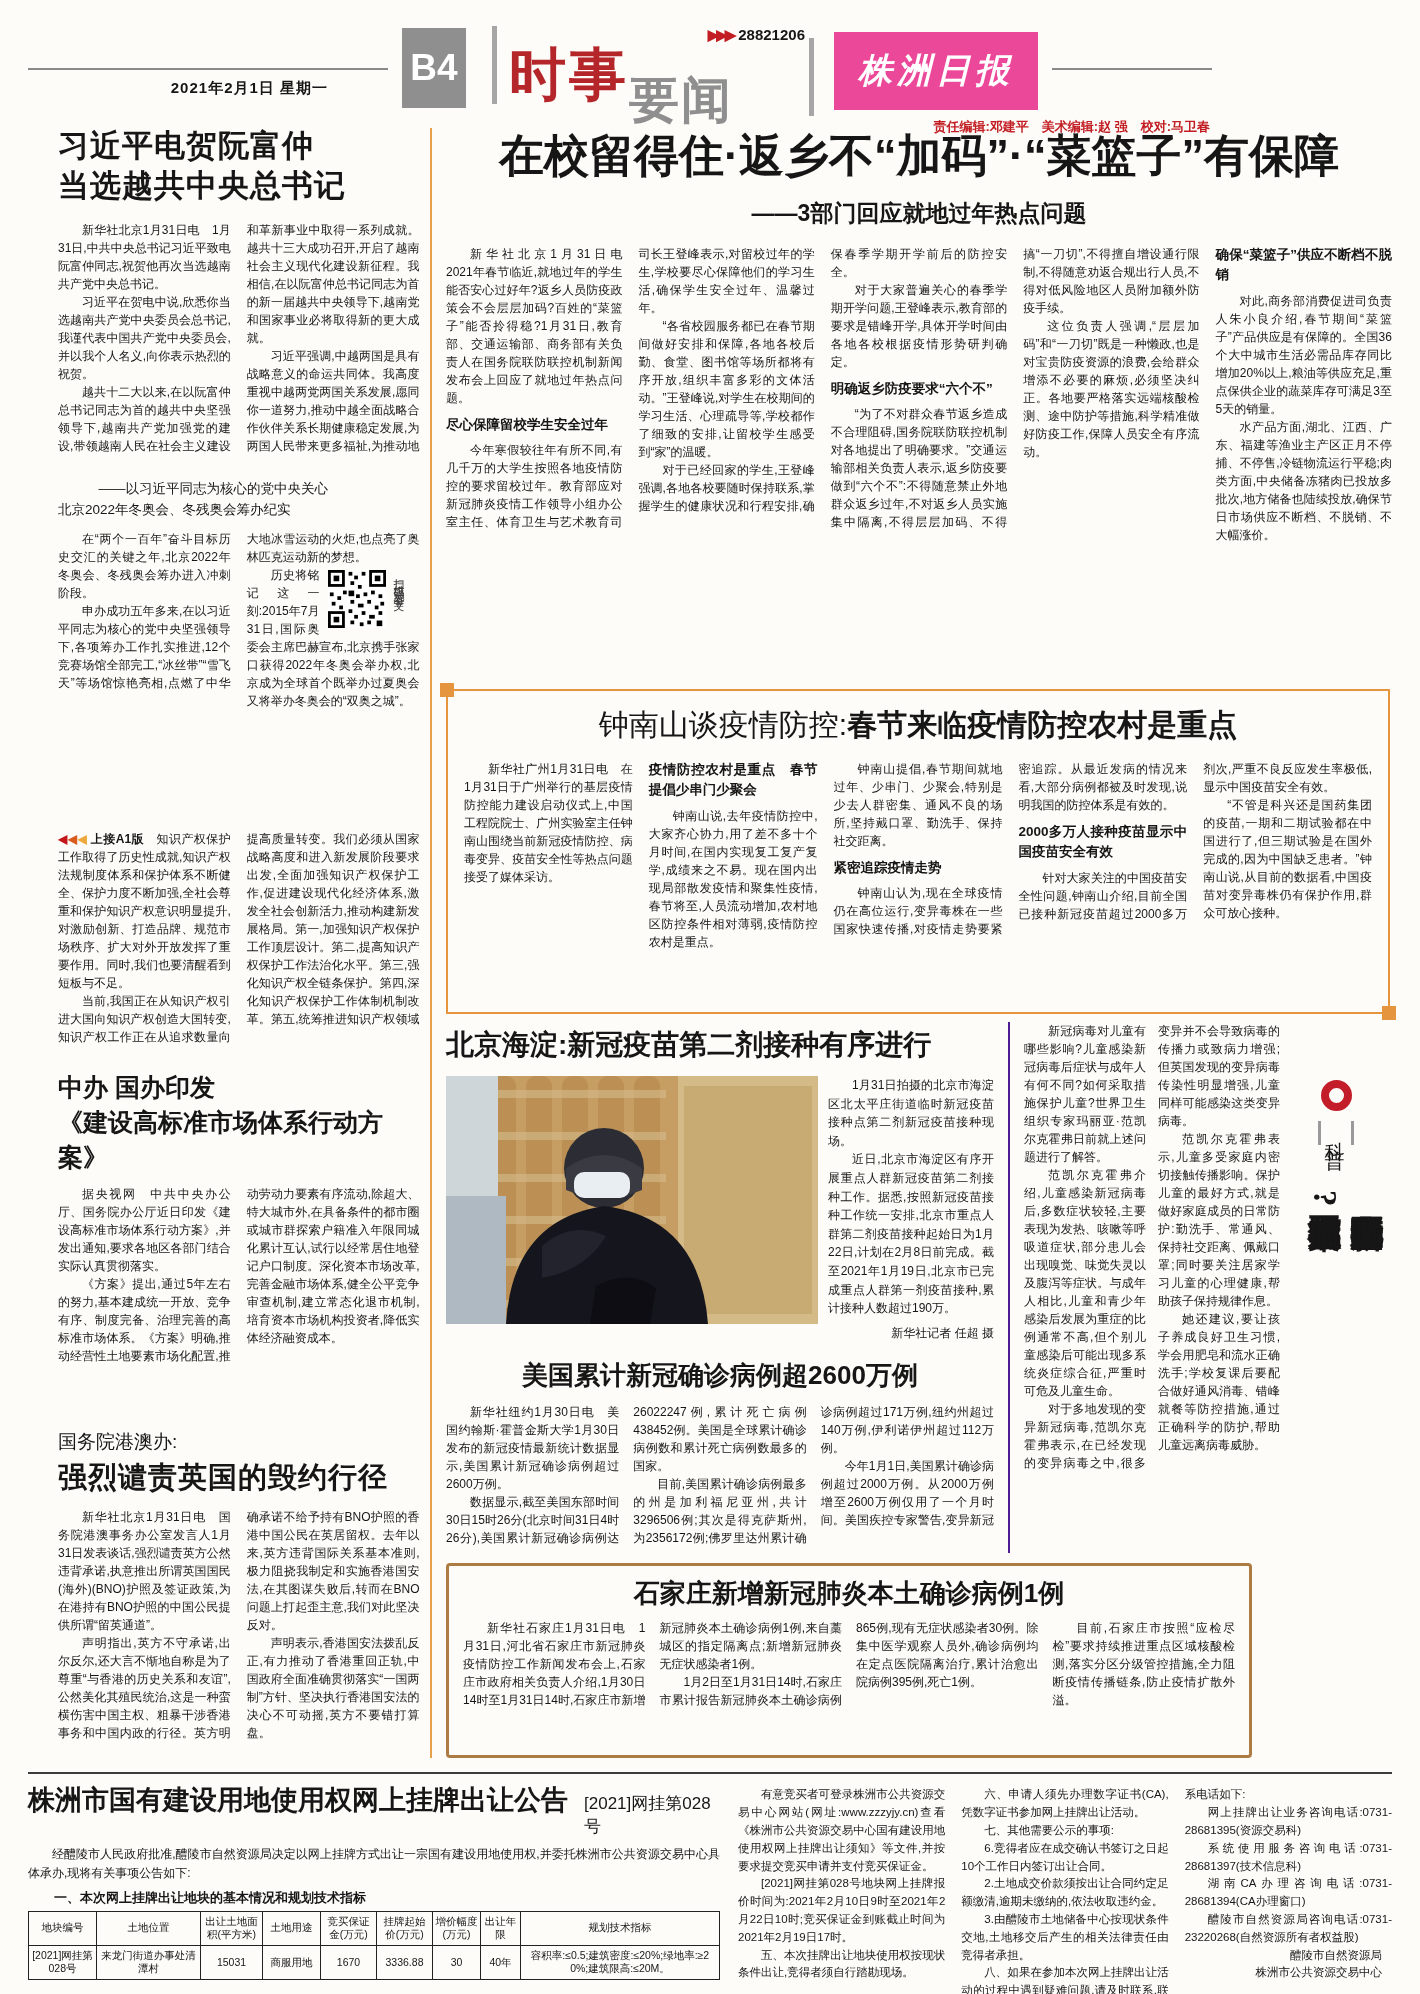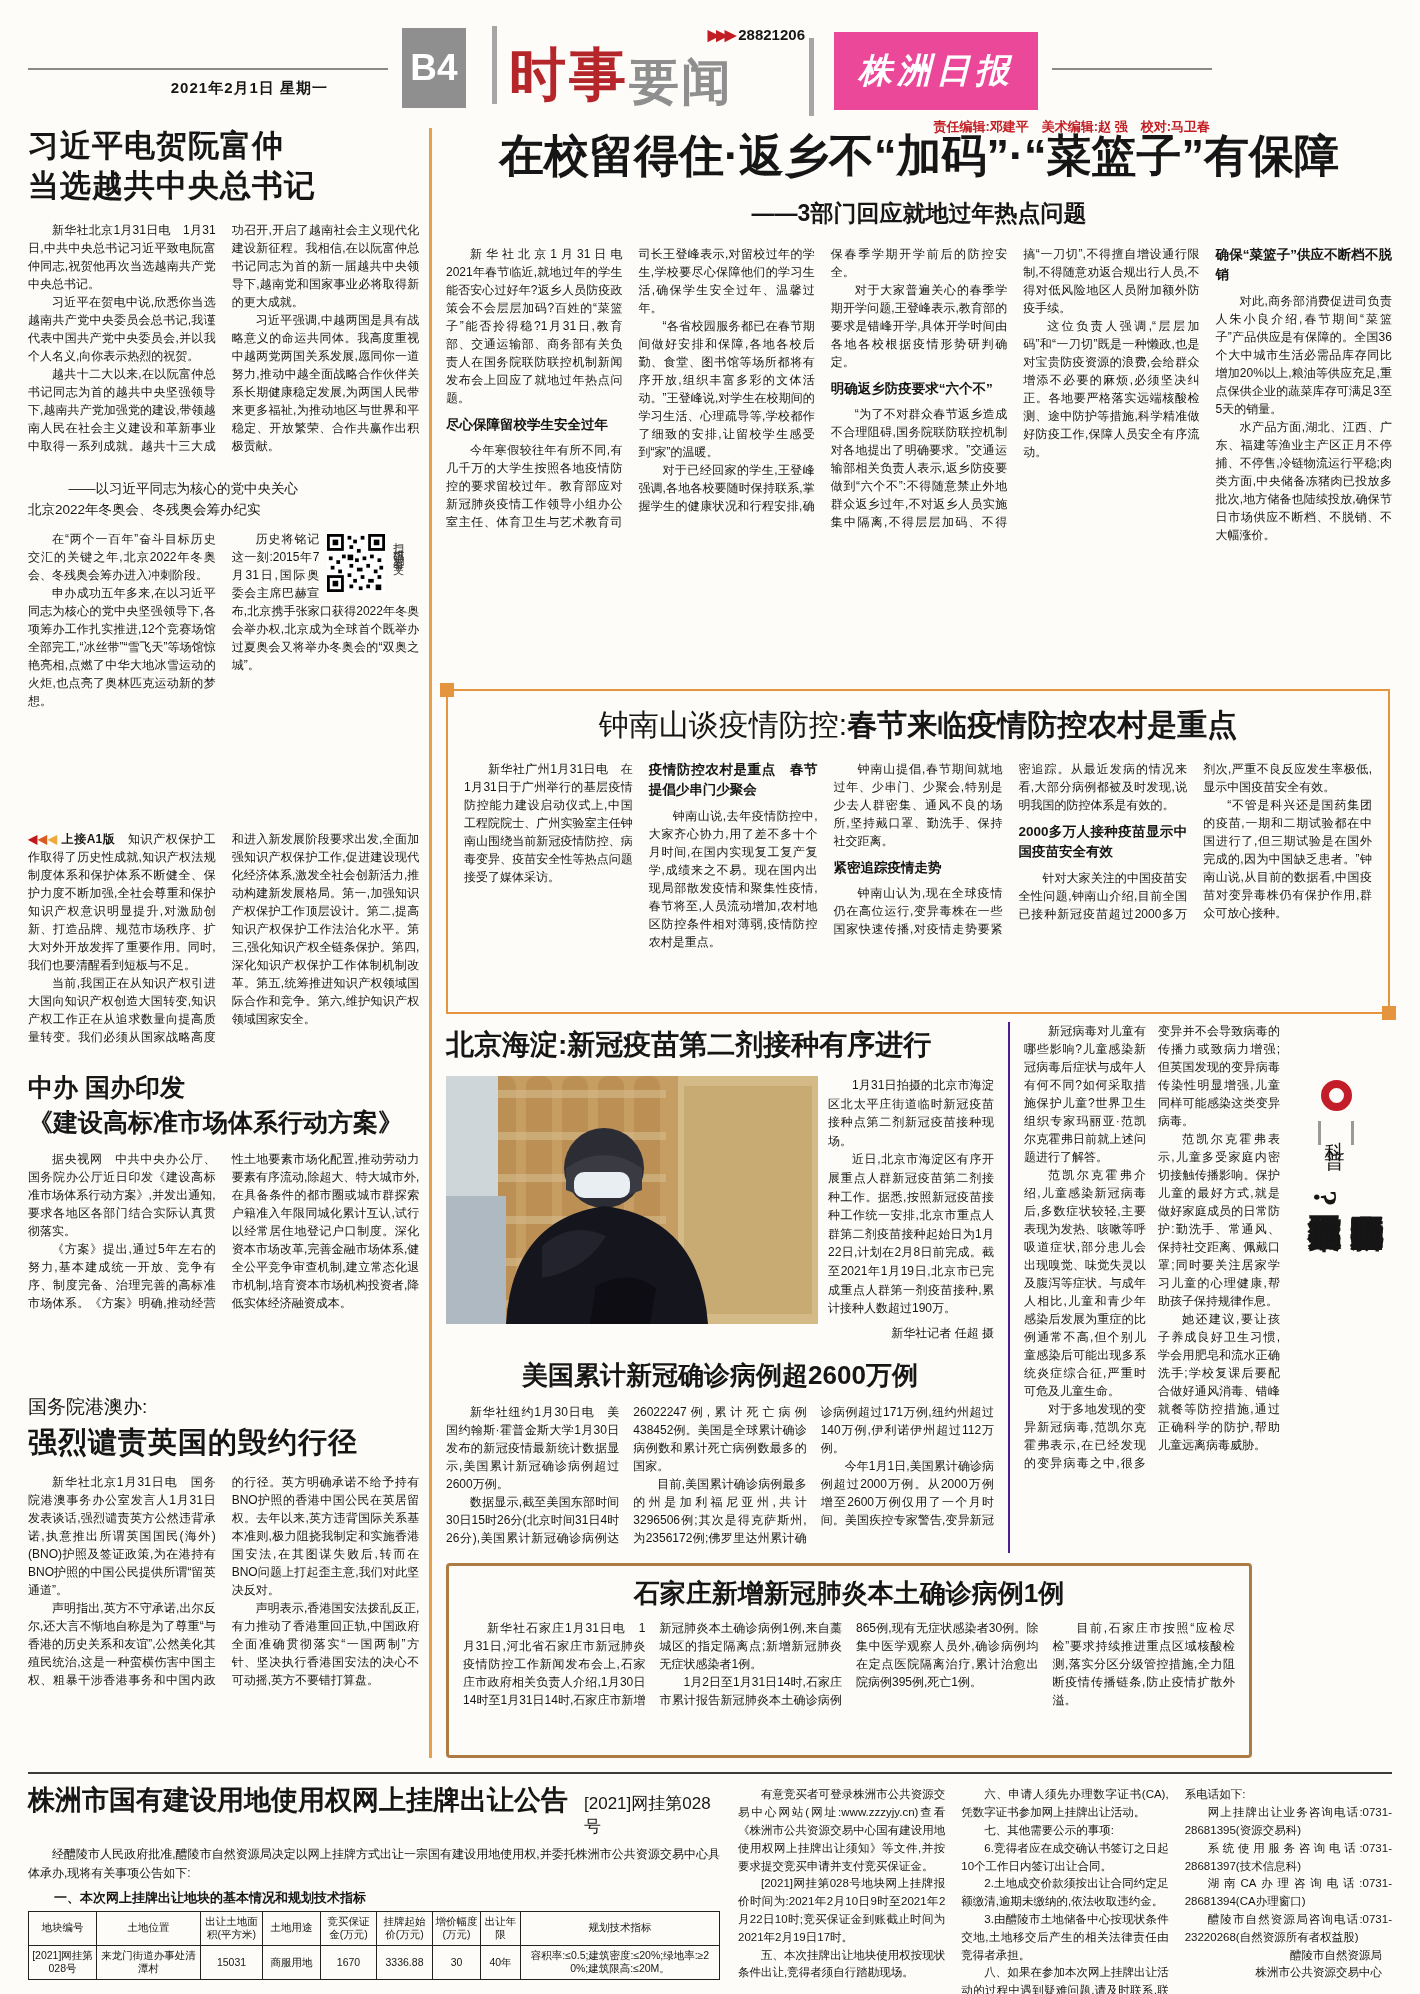--- a/index.html
+++ b/index.html
@@ -15,27 +15,27 @@
       display:flex;align-items:center;justify-content:center;margin-top:4px;}
   .masthead{display:flex;gap:10px;position:relative;padding:0 6px;margin-left:6px;}
   .bracket{width:5px;background:#a6a6a6;}
   .bl{height:78px;margin-top:2px;}
   .br{height:78px;margin-top:14px;}
   .mast-center{position:relative;padding:22px 66px 0 2px;}
   .phone-row{position:absolute;top:2px;right:-6px;font-size:15px;font-weight:bold;white-space:nowrap;}
   .arrows{color:#c21d23;letter-spacing:-3px;margin-right:5px;}
   .mast-title{font-size:57px;font-weight:bold;line-height:1;white-space:nowrap;}
   .t1{color:#b5262b;letter-spacing:3px;}
-  .t2{color:#8f8f8f;font-size:50px;position:relative;top:5px;letter-spacing:2px;}
+  .t2{color:#8f8f8f;font-size:50px;position:relative;top:23px;letter-spacing:2px;}
   .logo{background:#ec4899;color:#fff;font-size:34px;font-weight:bold;font-style:italic;
         font-family:"Liberation Serif",serif;padding:16px 24px;letter-spacing:5px;margin-top:8px;white-space:nowrap;}
   .h-right{width:160px;padding-top:44px;}
   .editors{position:absolute;right:182px;top:94px;color:#c21d23;font-size:13px;font-weight:bold;white-space:nowrap;}
   
-  .content{display:flex;margin-top:10px;}
+  .content{display:flex;margin-top:10px;margin-left:30px;}
   .left-col{width:436px;}
   .vdiv{width:3px;background:#e6a04c;margin:6px 14px 0 10px;}
   .main-col{flex:1;position:relative;}
   .jbody{text-align:justify;font-size:12px;line-height:1.5;overflow:hidden;}
   .cols2{column-count:2;column-gap:16px;}
   .subhead{font-size:13.5px;font-weight:bold;margin:8px 0 6px;text-indent:0;break-after:avoid;}
   
   .art-a-head{font-size:31px;font-weight:bold;line-height:1.3;margin:4px 0 14px;letter-spacing:1px;}
   .art-a-body{height:240px;}
   .art-b{margin-top:18px;}

